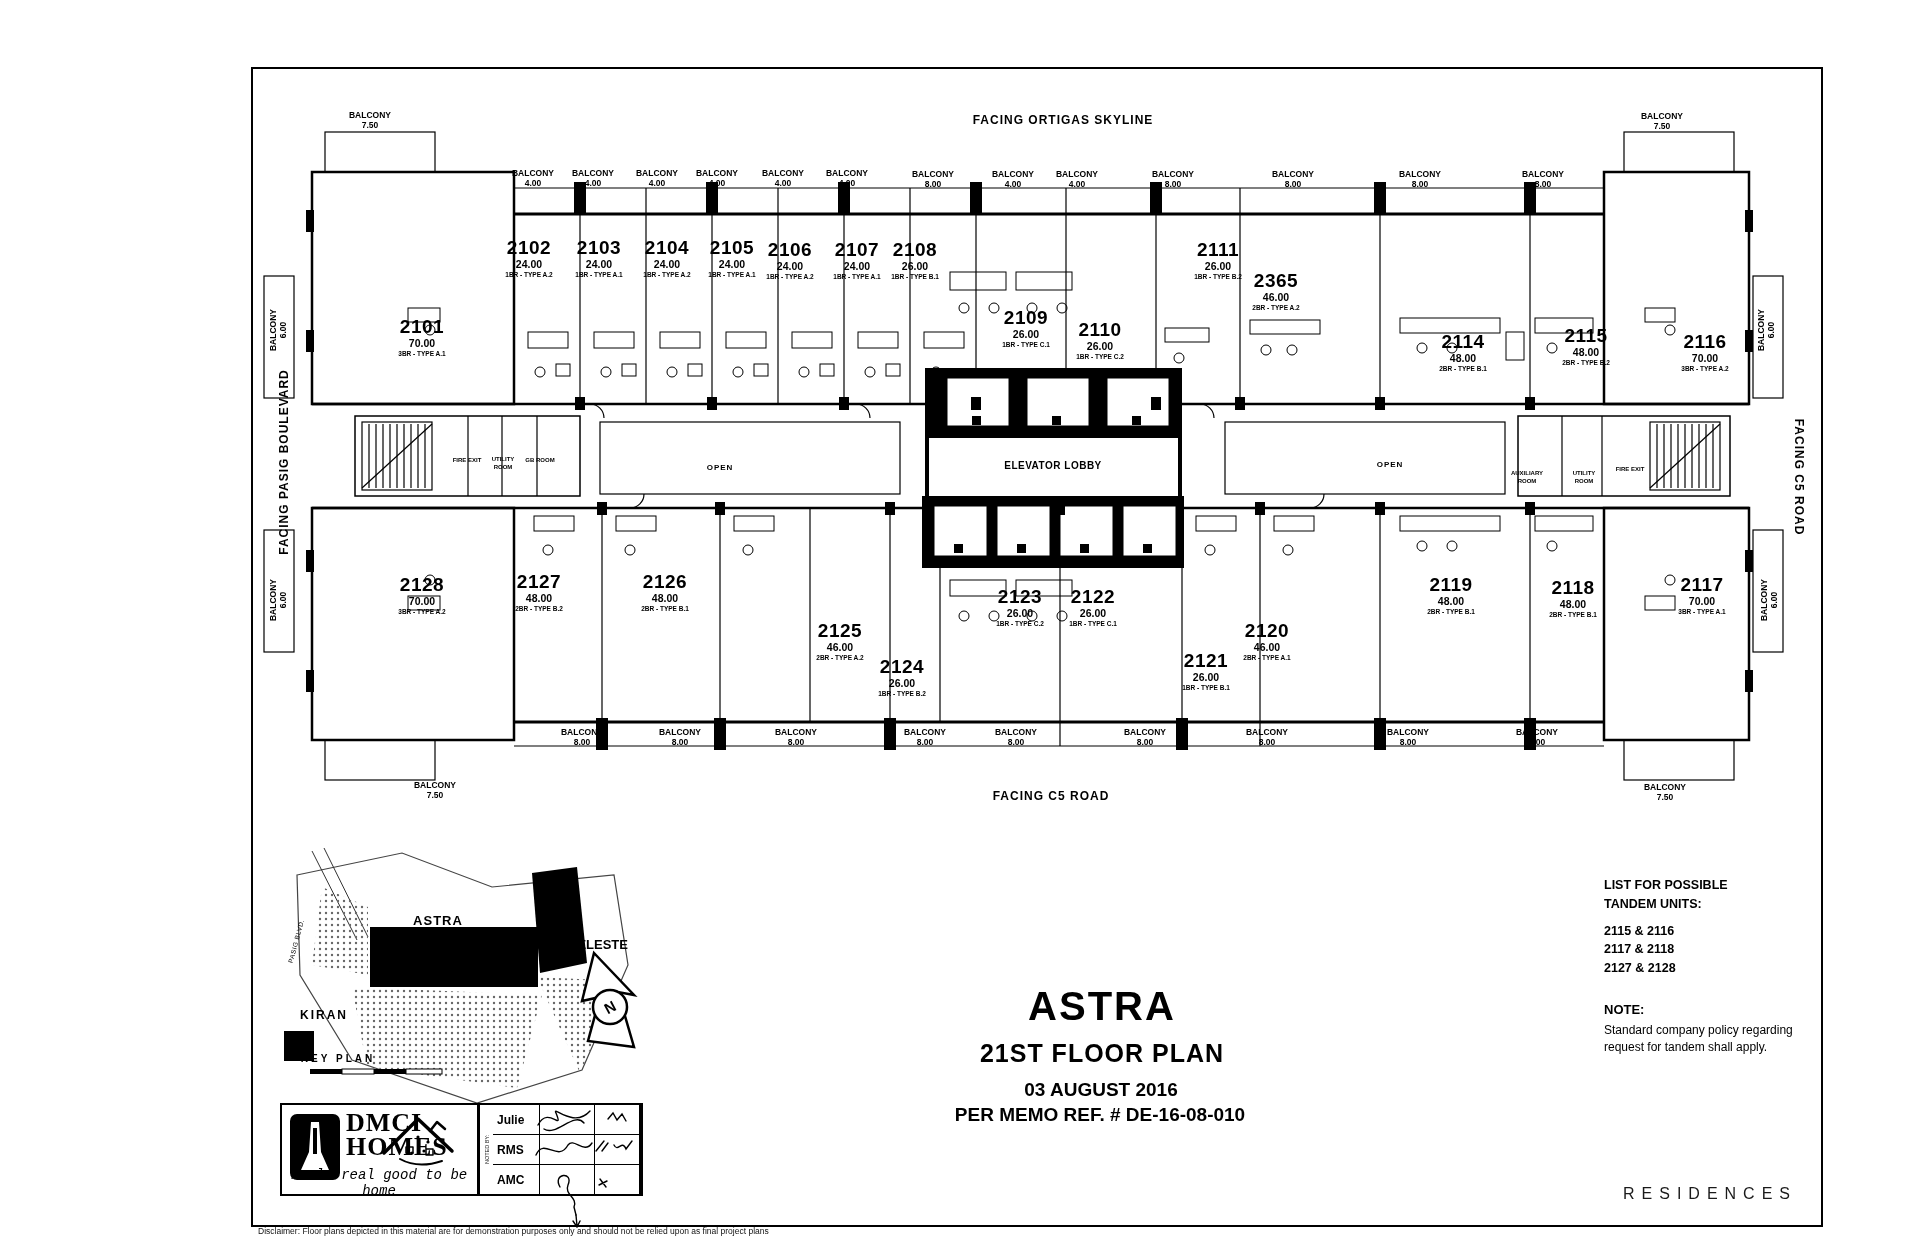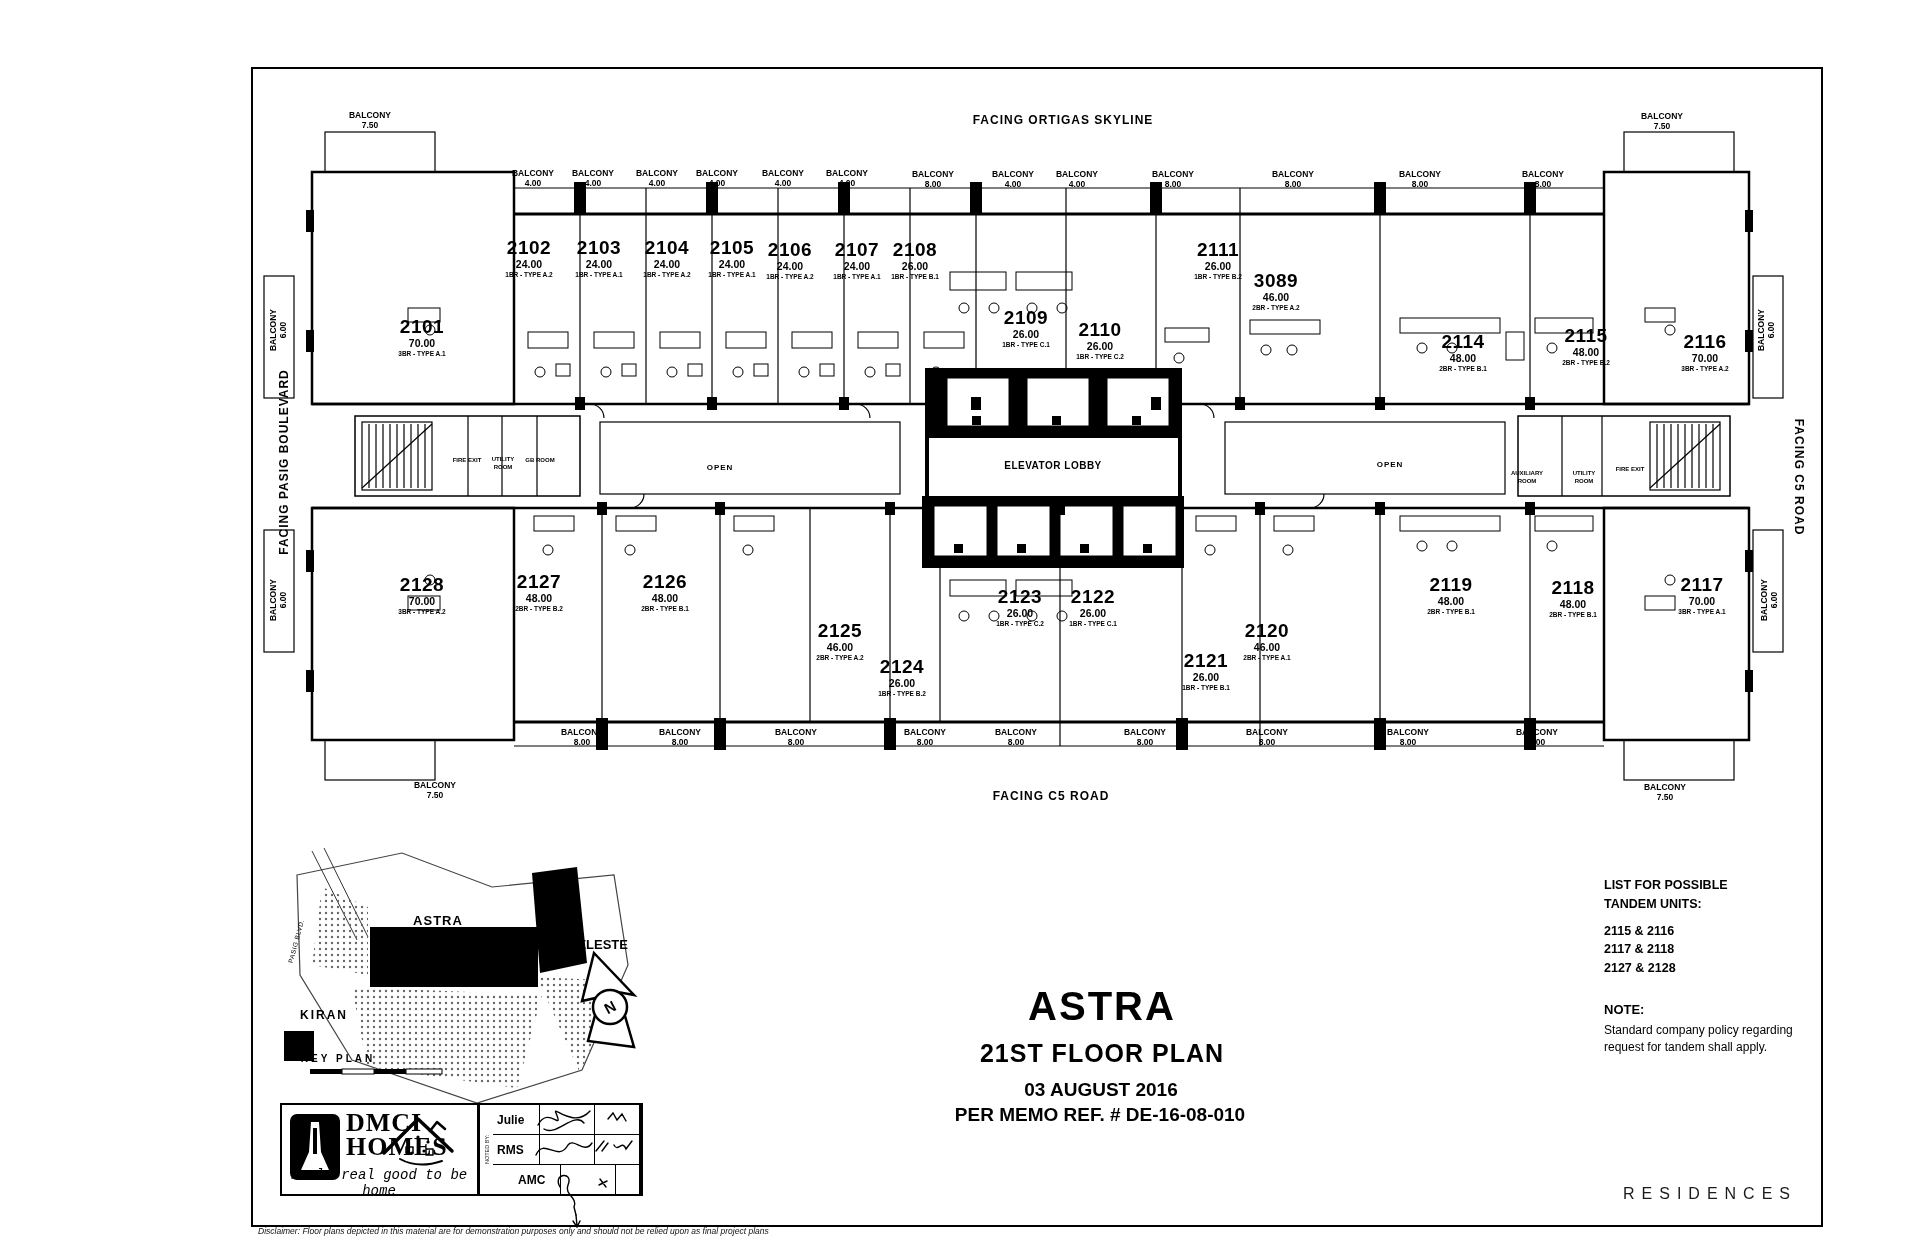--- a/index.html
+++ b/index.html
@@ -41,29 +41,29 @@
   .dmci-name{position:absolute;left:64px;top:6px;font-family:"Liberation Serif",serif;
              font-weight:bold;font-size:26px;line-height:.92;letter-spacing:1px;}
   .tagline{position:absolute;left:4px;top:62px;width:186px;text-align:center;
            font-family:Liberation Mono, monospace;font-style:italic;font-size:14px;}
   .sig-block{position:absolute;left:477px;top:1103px;width:160px;height:89px;border:2px solid #000;
              display:flex;background:#fff;}
   .sig-side{width:13px;border-right:1px solid #000;writing-mode:vertical-rl;transform:rotate(180deg);
             font-size:5.5px;display:flex;align-items:center;justify-content:center;color:#222;}
   .sig-rows{flex:1;display:flex;flex-direction:column;}
   .sig-row{flex:1;display:flex;border-bottom:1px solid #000;}
-  .sig-row:last-child{border-bottom:none;margin-left:21px;}
+  .sig-row:last-child{border-bottom:none;}
   .sig-name{width:42px;border-right:1px solid #000;font-weight:bold;font-size:12px;
             display:flex;align-items:center;padding-left:4px;}
   .sig-cell{width:54px;border-right:1px solid #000;}
   .sig-cell2{flex:1;}
   .sig-scribbles{position:absolute;left:530px;top:1103px;pointer-events:none;}
   .residences{position:absolute;transform:translate(-50%,-50%);font-size:16px;letter-spacing:7px;
               color:#1a1a1a;font-weight:400;}
-  .disclaimer{position:absolute;left:258px;top:1226px;font-size:8.5px;color:#111;font-style:italic;}
+  .disclaimer{position:absolute;left:258px;top:1226px;font-size:8.5px;color:#111;}
 </style>
 </head>
 <body>
 
 <div id="stage">
 
   <div class="sheet"></div>
 
   <svg class="plan-svg" width="1580" height="740" viewBox="0 0 1580 740">
     <g stroke="#000" fill="none" stroke-width="1.2">
@@ -361,21 +361,21 @@
       <div class="uno">2110</div>
       <div class="uarea">26.00</div>
       <div class="utype">1BR - TYPE C.2</div>
     </div>
   <div class="unit" style="left:1218px;top:240px">
       <div class="uno">2111</div>
       <div class="uarea">26.00</div>
       <div class="utype">1BR - TYPE B.2</div>
     </div>
   <div class="unit" style="left:1276px;top:271px">
-      <div class="uno">3089</div>
+      <div class="uno">2365</div>
       <div class="uarea">46.00</div>
       <div class="utype">2BR - TYPE A.2</div>
     </div>
   <div class="unit" style="left:1463px;top:332px">
       <div class="uno">2114</div>
       <div class="uarea">48.00</div>
       <div class="utype">2BR - TYPE B.1</div>
     </div>
   <div class="unit" style="left:1586px;top:326px">
       <div class="uno">2115</div>

